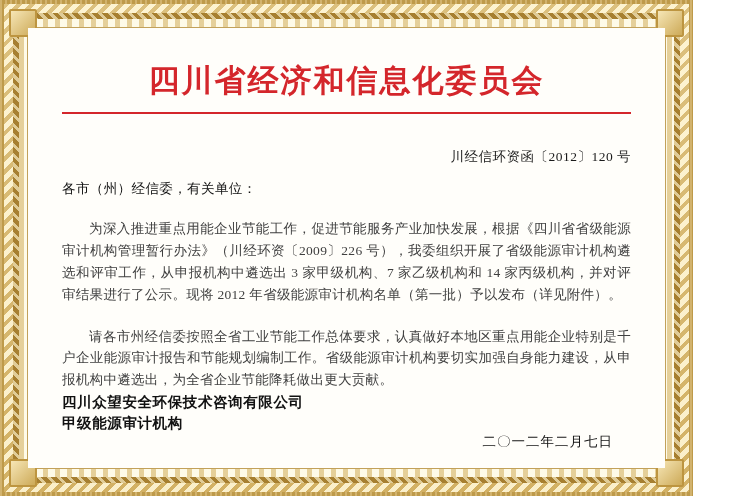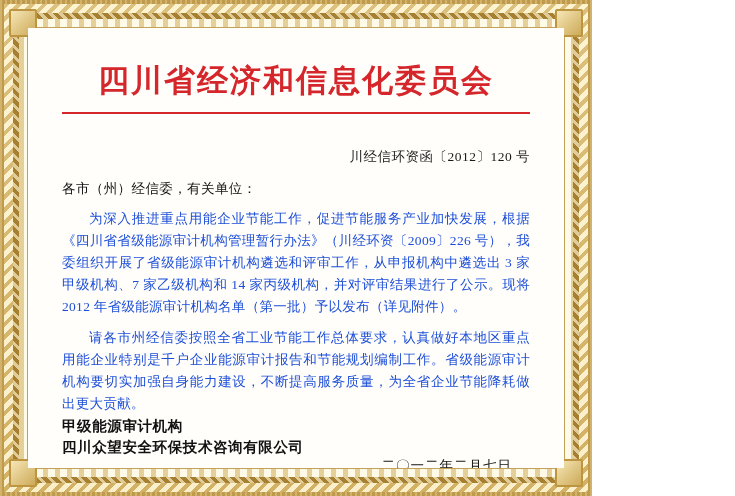--- a/index.html
+++ b/index.html
@@ -8,21 +8,21 @@
   }
   body {
     width: 735px;
     height: 496px;
     overflow: hidden;
     font-family: "Liberation Serif", serif;
     background: #ffffff;
   }
   #certificate {
     position: relative;
-    width: 592px;
+    width: 693px;
     height: 496px;
     box-sizing: border-box;
     
     background:
       linear-gradient(90deg,
         #b08a3e 0px, #d9b86a 3px, #f0dca4 8px, #cda martin 9px) no-repeat,
       #e7cf96;
     padding: 11px;
   }
   
@@ -119,23 +119,23 @@
     color: #1b1b1b;
     letter-spacing: 0.5px;
   }
   .salutation {
     margin-top: 14px;
     font-size: 13.5px;
     color: #111;
     letter-spacing: 0.4px;
   }
   .para {
-    margin-top: 10px;
+    margin-top: 20px;
     font-size: 13.5px;
-    color: #1d4ed8;
+    color: #404040;
     line-height: 1.62;
     text-align: justify;
     text-justify: inter-ideograph;
     text-indent: 2em;
     letter-spacing: 0.3px;
   }
   .attachment-line {
     margin-top: 6px;
     font-size: 13.5px;
     color: #111;
@@ -174,20 +174,20 @@
 
   <div class="paper">
     <div class="doc-title">四川省经济和信息化委员会</div>
     <div class="title-rule"></div>
 
     <div class="doc-number">川经信环资函〔2012〕120 号</div>
 
     <div class="salutation">各市（州）经信委，有关单位：</div>
 
     <div class="para">为深入推进重点用能企业节能工作，促进节能服务产业加快发展，根据《四川省省级能源审计机构管理暂行办法》（川经环资〔2009〕226 号），我委组织开展了省级能源审计机构遴选和评审工作，从申报机构中遴选出 3 家甲级机构、7 家乙级机构和 14 家丙级机构，并对评审结果进行了公示。现将 2012 年省级能源审计机构名单（第一批）予以发布（详见附件）。</div>
-    <div class="para">请各市州经信委按照全省工业节能工作总体要求，认真做好本地区重点用能企业特别是千户企业能源审计报告和节能规划编制工作。省级能源审计机构要切实加强自身能力建设，不断提高服务质量，为全省企业节能降耗做出更大贡献。</div>
+    <div class="para">请各市州经信委按照全省工业节能工作总体要求，认真做好本地区重点用能企业特别是千户企业能源审计报告和节能规划编制工作。省级能源审计机构要切实加强自身能力建设，从申报机构中遴选出，为全省企业节能降耗做出更大贡献。</div>
 
+    <div class="bold-line">四川众望安全环保技术咨询有限公司</div>
     <div class="bold-line">甲级能源审计机构</div>
-    <div class="bold-line">四川众望安全环保技术咨询有限公司</div>
 
     <div class="date-line">二〇一二年二月七日</div>
   </div>
 </div>
 
 </body></html>

